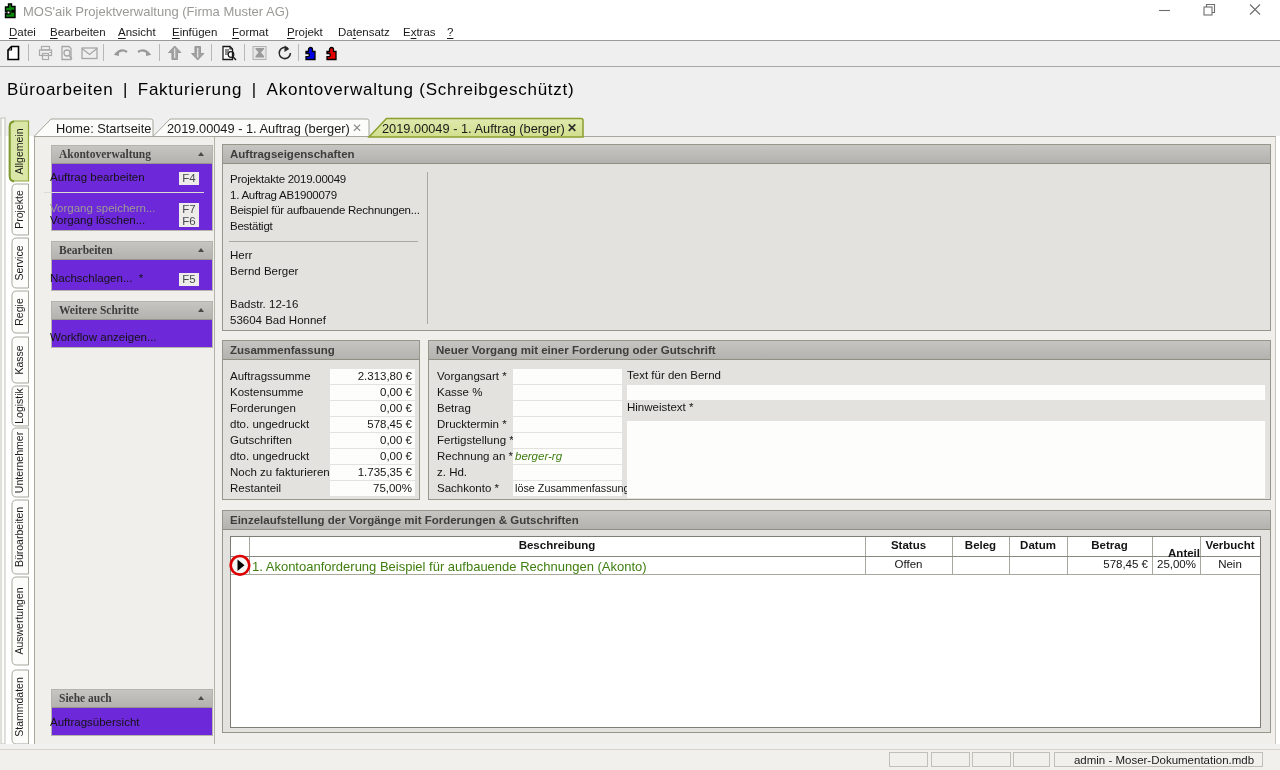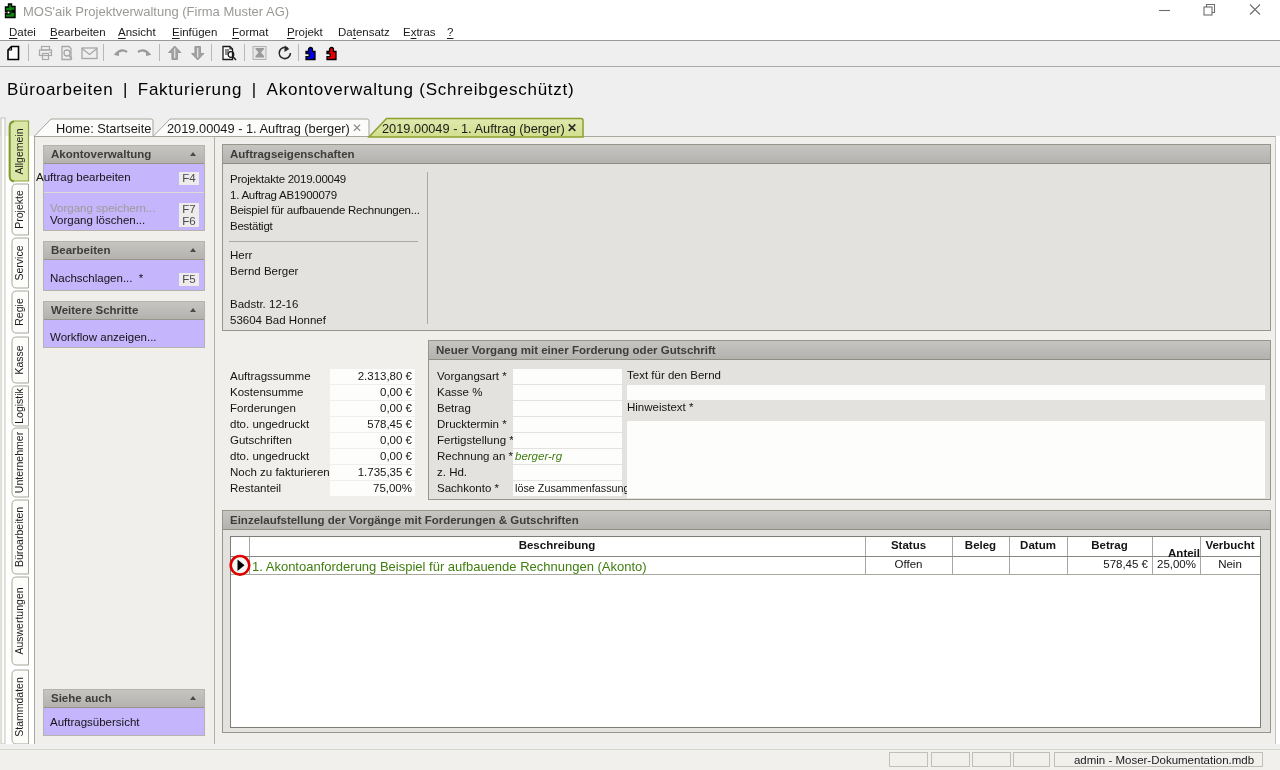--- a/index.html
+++ b/index.html
@@ -22,21 +22,21 @@
 
 
 #heading { left:7px; top:80px; font-size:17px; letter-spacing:0.75px; color:#000; }
 
 
 #page { left:34px; top:136px; width:1242px; height:608px; background:#f0efec;
   border-left:1px solid #a9a89e; border-top:1px solid #a9a89e; border-right:1px solid #c6c6be; }
 #mainsep { left:214px; top:137px; width:1px; height:607px; background:#b3b2a8; }
 
 
-.mbox { position:absolute; left:43px; width:162px; background:#c4b5fd; border:1px solid #b5b4ac; }
+.mbox { position:absolute; left:51px; width:162px; background:#6d28d9; border:1px solid #b5b4ac;font-family:Liberation Serif, serif; }
 .mhead { height:18px; background:linear-gradient(#c6c5c1,#b3b2ae); border-bottom:1px solid #95958b;
   font-weight:bold; font-size:11.5px; color:#3d3d3b; padding:2px 0 0 7px; position:relative; }
 .mhead .arr { position:absolute; right:8px; top:6px; width:0; height:0;
   border-left:3.5px solid transparent; border-right:3.5px solid transparent; border-bottom:4.5px solid #4a4a46; }
 .fkey { position:absolute; right:5px; width:20px; text-align:center; background:#edece9;
   color:#4a4a55; font-size:11.5px; }
 
 
 .panel { position:absolute; background:#e3e2de; border:1px solid #96968a; }
 .phead { height:19px; background:linear-gradient(#c6c5c1,#b3b2ae); border-bottom:1px solid #8e8e82;
@@ -200,21 +200,21 @@
     <text transform="translate(23 347.5) rotate(-90)">Unternehmer</text>
     <text transform="translate(23 422.0) rotate(-90)">Büroarbeiten</text>
     <text transform="translate(23 506.0) rotate(-90)">Auswertungen</text>
     <text transform="translate(23 592.0) rotate(-90)">Stammdaten</text>
   </g>
 </svg>
 
 <div class="mbox" style="top:145px;height:86px">
   <div class="mhead">Akontoverwaltung<span class="arr"></span></div>
 </div>
-<div class="mrow" style="left:36px;top:171px">Auftrag bearbeiten</div>
+<div class="mrow" style="left:50px;top:171px">Auftrag bearbeiten</div>
 <div class="fkey abs" style="left:179px;top:172px;height:13px;line-height:13px">F4</div>
 <div class="abs" style="left:44px;top:192px;width:160px;height:1px;background:#dbdad4"></div>
 <div class="mrow" style="left:50px;top:202px;color:#9c9c96">Vorgang speichern...</div>
 <div class="fkey abs" style="left:179px;top:203px;height:12px;line-height:12px">F7</div>
 <div class="mrow" style="left:50px;top:214px">Vorgang löschen...</div>
 <div class="fkey abs" style="left:179px;top:215px;height:12px;line-height:12px">F6</div>
 
 <div class="mbox" style="top:241px;height:50px">
   <div class="mhead">Bearbeiten<span class="arr"></span></div>
 </div>
@@ -238,20 +238,23 @@
 1. Auftrag AB1900079
 Beispiel für aufbauende Rechnungen...
 Bestätigt</div>
 <div class="abs" style="left:229px;top:241px;width:189px;height:1px;background:#a9a8a3"></div>
 <div class="txt" style="left:230px;top:248px;line-height:15.6px">Herr
 Bernd Berger</div>
 <div class="txt" style="left:230px;top:297px;line-height:15.6px">Badstr. 12-16
 53604 Bad Honnef</div>
 <div class="abs" style="left:427px;top:172px;width:1px;height:152px;background:#a9a8a3"></div>
 
+<div class="panel" style="left:222px;top:340px;width:198px;height:160px">
+  <div class="phead">Zusammenfassung</div>
+</div>
 <div id="zlabels">
       <div class="txt" style="left:230px;top:370px">Auftragssumme</div>
       <div class="txt" style="left:230px;top:386px">Kostensumme</div>
       <div class="txt" style="left:230px;top:402px">Forderungen</div>
       <div class="txt" style="left:230px;top:418px">dto. ungedruckt</div>
       <div class="txt" style="left:230px;top:434px">Gutschriften</div>
       <div class="txt" style="left:230px;top:450px">dto. ungedruckt</div>
       <div class="txt" style="left:230px;top:466px">Noch zu fakturieren</div>
       <div class="txt" style="left:230px;top:482px">Restanteil</div>
     </div>

